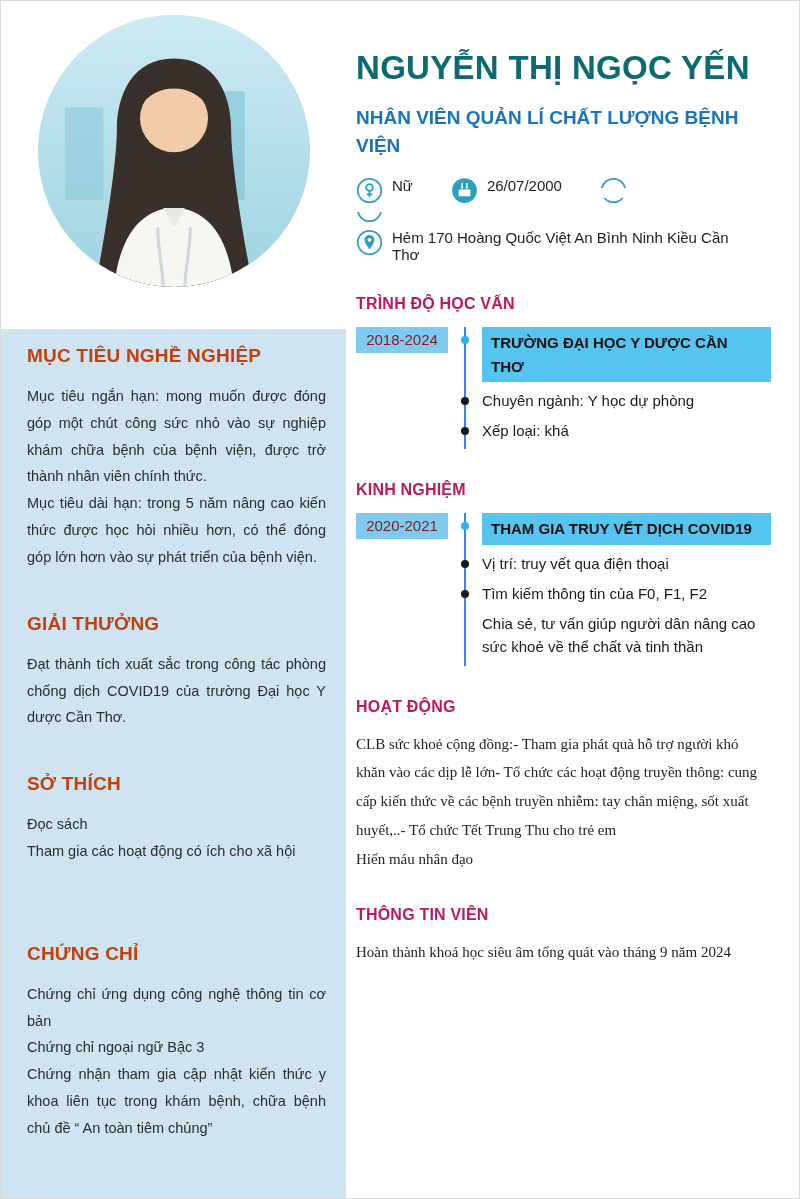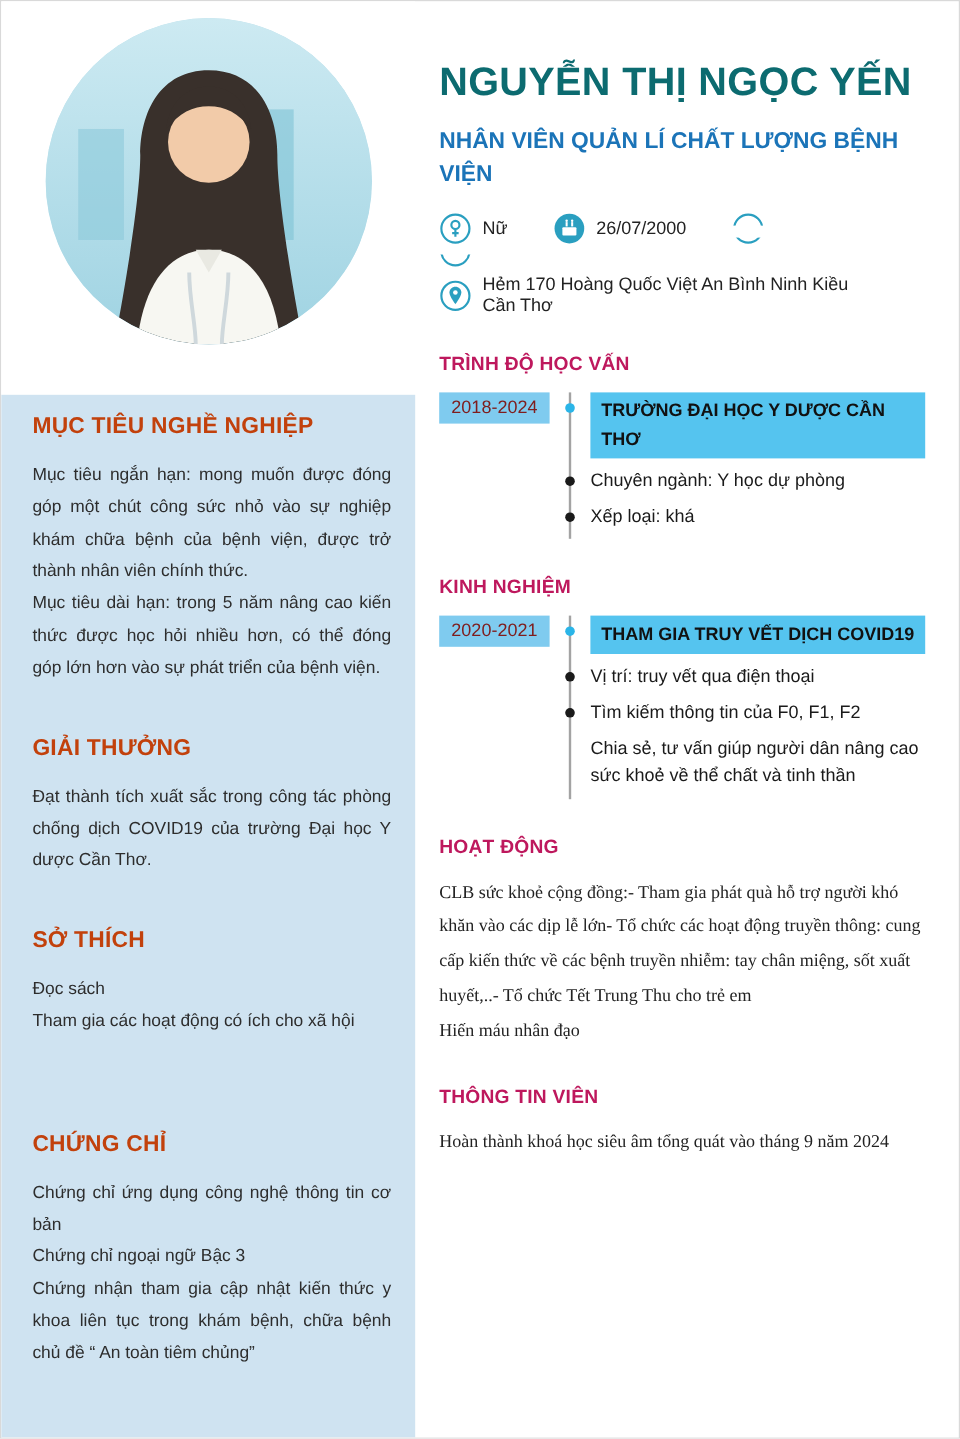--- a/index.html
+++ b/index.html
@@ -15,41 +15,41 @@
   .photo { width:272px; height:272px; border-radius:50%; overflow:hidden; background:#bfe2ec; }
   .photo svg { display:block; width:100%; height:100%; }
   .sidebar-body { background:#cfe3f1; flex:1; padding:16px 20px 20px 26px; }
   .sb-section { margin-top:42px; }
   .sb-section:first-child { margin-top:0; }
   .sb-section.certificates { margin-top:78px; }
   .sb-title { font-size:19px; font-weight:bold; color:#c2410c; margin:0 0 16px 0; letter-spacing:.2px; }
   .sb-text { font-size:14.5px; line-height:1.85; color:#2d2d2d; text-align:justify; margin:0; }
 
   
-  .main { flex:1; padding:46px 28px 0 20px; }
+  .main { flex:1; padding:46px 28px 0 10px; }
   .name { font-size:33px; font-weight:bold; color:#0c6b70; line-height:1.25; margin:0; letter-spacing:.3px; }
   .job-title { font-size:19px; font-weight:bold; color:#1b74b8; line-height:1.45; margin:16px 0 15px 0; }
 
   .info { margin-top:18px; }
   .info-row { display:flex; align-items:center; }
-  .info-item { display:flex; align-items:center; margin-right:38px; }
+  .info-item { display:flex; align-items:flex-start; margin-right:38px; }
   .info-item .txt { font-size:15px; color:#222; margin-left:9px; }
   .icon-circle { position:relative; width:27px; height:27px; display:inline-flex; }
   .icon-circle svg { width:27px; height:27px; display:block; }
   .redact-band { position:absolute; left:-2px; right:-2px; top:38%; height:38%; background:#fff; }
   .icon-slice { display:block; width:27px; height:11px; overflow:hidden; margin:8px 0 6px 0; }
   .icon-slice svg { width:27px; height:27px; margin-top:-16px; display:block; }
 
   .section-h { font-size:16px; font-weight:bold; color:#be185d; margin:32px 0 14px 0; letter-spacing:.2px; }
 
   
   .tl-wrap { display:flex; align-items:flex-start; }
   .tl-badge { width:92px; min-width:92px; height:26px; background:#7fcbef; color:#7f1d1d;
               font-size:15px; text-align:center; line-height:26px; margin-right:16px; }
-  .tl-content { border-left:2px solid #a3a3a3; padding-left:16px; flex:1; }
+  .tl-content { border-left:2px solid #3b82f6; padding-left:16px; flex:1; }
   .tl-row { position:relative; font-size:15px; line-height:1.55; margin-bottom:7px; color:#1a1a1a; }
   .tl-row .dot { position:absolute; left:-21px; top:8px; width:8px; height:8px; border-radius:50%; background:#1a1a1a; }
   .tl-row.title-row .dot { background:#2ab5e8; top:9px; }
   .hl { display:block; background:#55c4ef; font-weight:bold; font-size:15px; padding:4px 9px; color:#111; }
 
   .body-text { font-size:15px; line-height:1.92; color:#222; margin:0;font-family:Liberation Serif, serif; }
 
   [data-name] { }
 </style>
 </head>

